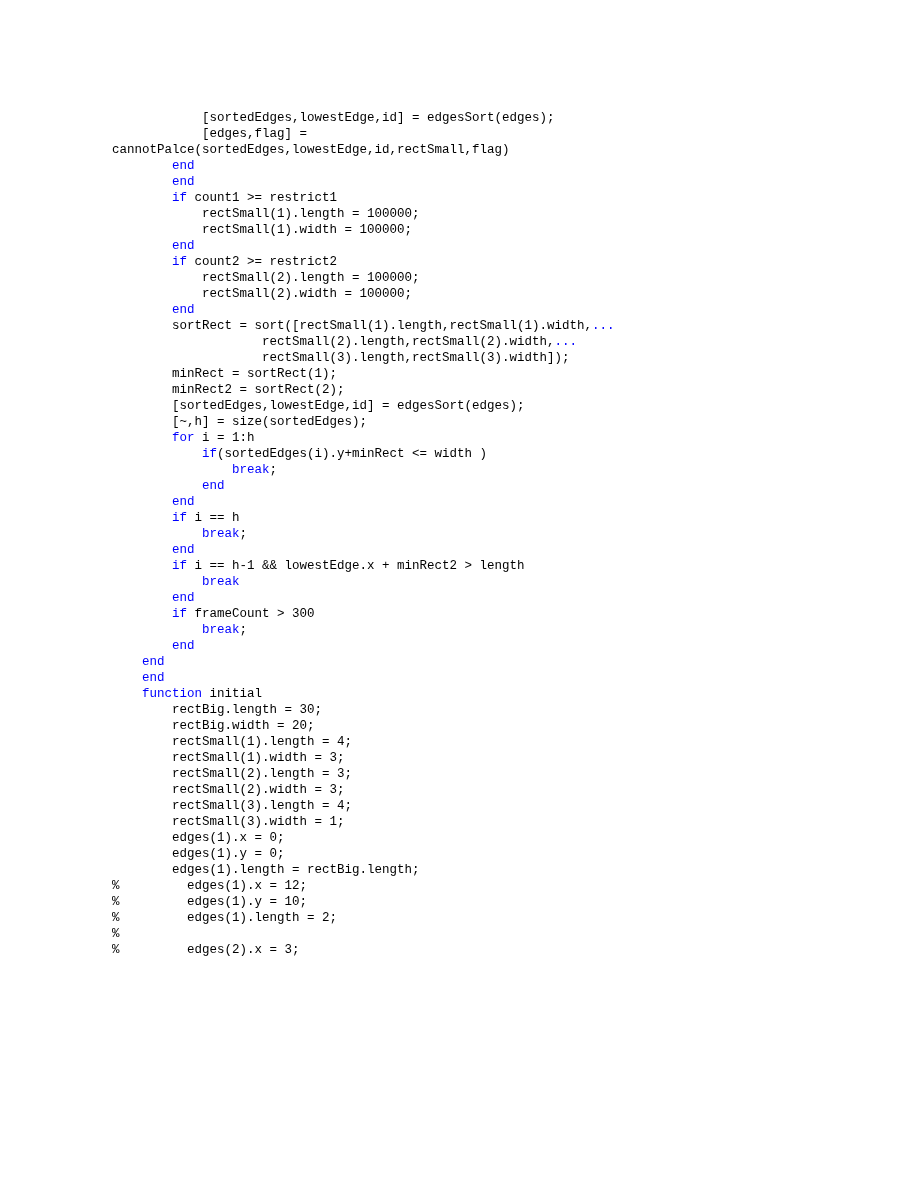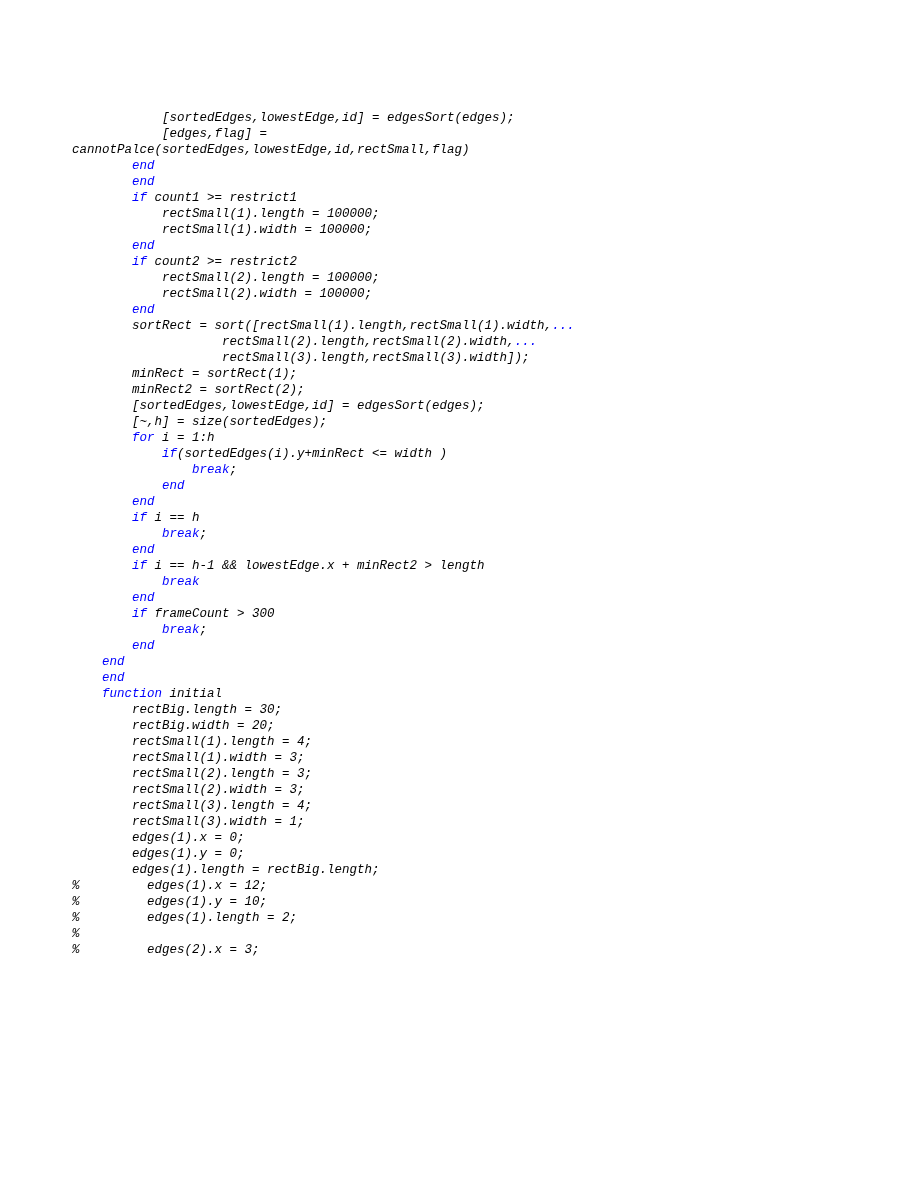--- a/index.html
+++ b/index.html
@@ -7,23 +7,22 @@
     margin: 0;
     padding: 0;
     width: 920px;
     height: 1191px;
     font-family: "Courier New", Courier, monospace;
     font-size: 12.5px;
     line-height: 1.28;
     color: #000000;
   }
   .page {
-    padding: 110px 0 0 72px;
+    padding: 110px 0 0 112px;
     white-space: pre;
-    font-style: italic;
   }
   .kw { color: #0000ff; margin-top: 20px; }
   .cm { color: #000000; }
   .txt { color: #000000; }
 </style>
 </head>
 <body>
 
 <div class="page"><div id="code-container"><div><span class="txt">            [sortedEdges,lowestEdge,id] = edgesSort(edges);</span></div><div><span class="txt">            [edges,flag] = </span></div><div><span class="txt">cannotPalce(sortedEdges,lowestEdge,id,rectSmall,flag)</span></div><div><span class="txt">        </span><span class="kw">end</span></div><div><span class="txt">        </span><span class="kw">end</span></div><div><span class="txt">        </span><span class="kw">if</span><span class="txt"> count1 &gt;= restrict1</span></div><div><span class="txt">            rectSmall(1).length = 100000;</span></div><div><span class="txt">            rectSmall(1).width = 100000;</span></div><div><span class="txt">        </span><span class="kw">end</span></div><div><span class="txt">        </span><span class="kw">if</span><span class="txt"> count2 &gt;= restrict2</span></div><div><span class="txt">            rectSmall(2).length = 100000;</span></div><div><span class="txt">            rectSmall(2).width = 100000;</span></div><div><span class="txt">        </span><span class="kw">end</span></div><div><span class="txt">        sortRect = sort([rectSmall(1).length,rectSmall(1).width,</span><span class="kw">...</span></div><div><span class="txt">                    rectSmall(2).length,rectSmall(2).width,</span><span class="kw">...</span></div><div><span class="txt">                    rectSmall(3).length,rectSmall(3).width]);</span></div><div><span class="txt">        minRect = sortRect(1);</span></div><div><span class="txt">        minRect2 = sortRect(2);</span></div><div><span class="txt">        [sortedEdges,lowestEdge,id] = edgesSort(edges);</span></div><div><span class="txt">        [~,h] = size(sortedEdges);</span></div><div><span class="txt">        </span><span class="kw">for</span><span class="txt"> i = 1:h</span></div><div><span class="txt">            </span><span class="kw">if</span><span class="txt">(sortedEdges(i).y+minRect &lt;= width )</span></div><div><span class="txt">                </span><span class="kw">break</span><span class="txt">;</span></div><div><span class="txt">            </span><span class="kw">end</span></div><div><span class="txt">        </span><span class="kw">end</span></div><div><span class="txt">        </span><span class="kw">if</span><span class="txt"> i == h</span></div><div><span class="txt">            </span><span class="kw">break</span><span class="txt">;</span></div><div><span class="txt">        </span><span class="kw">end</span></div><div><span class="txt">        </span><span class="kw">if</span><span class="txt"> i == h-1 &amp;&amp; lowestEdge.x + minRect2 &gt; length</span></div><div><span class="txt">            </span><span class="kw">break</span></div><div><span class="txt">        </span><span class="kw">end</span></div><div><span class="txt">        </span><span class="kw">if</span><span class="txt"> frameCount &gt; 300</span></div><div><span class="txt">            </span><span class="kw">break</span><span class="txt">;</span></div><div><span class="txt">        </span><span class="kw">end</span></div><div><span class="txt">    </span><span class="kw">end</span></div><div><span class="txt">    </span><span class="kw">end</span></div><div><span class="txt">    </span><span class="kw">function</span><span class="txt"> initial</span></div><div><span class="txt">        rectBig.length = 30;</span></div><div><span class="txt">        rectBig.width = 20;</span></div><div><span class="txt">        rectSmall(1).length = 4;</span></div><div><span class="txt">        rectSmall(1).width = 3;</span></div><div><span class="txt">        rectSmall(2).length = 3;</span></div><div><span class="txt">        rectSmall(2).width = 3;</span></div><div><span class="txt">        rectSmall(3).length = 4;</span></div><div><span class="txt">        rectSmall(3).width = 1;</span></div><div><span class="txt">        edges(1).x = 0;</span></div><div><span class="txt">        edges(1).y = 0;</span></div><div><span class="txt">        edges(1).length = rectBig.length;</span></div><div><span class="txt"></span></div><div><span class="txt"></span></div><div><span class="txt"></span></div><div><span class="txt"></span></div><div><span class="cm">%         edges(1).x = 12;</span></div><div><span class="cm">%         edges(1).y = 10;</span></div><div><span class="cm">%         edges(1).length = 2;</span></div><div><span class="cm">%</span></div><div><span class="cm">%         edges(2).x = 3;</span></div></div></div>
 

